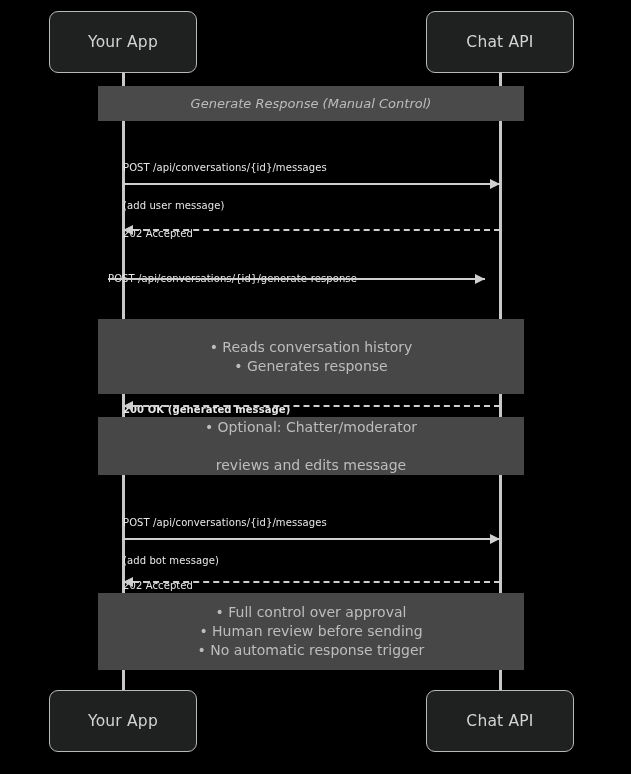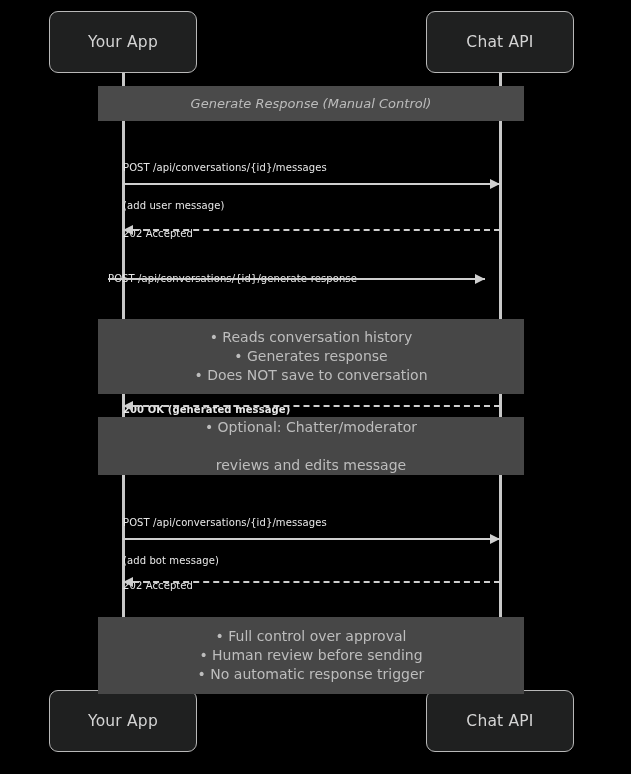--- a/index.html
+++ b/index.html
@@ -150,21 +150,20 @@
     <div class="msg-label" style="top:0;">
       <span>POST /api/conversations/{id}/generate-response</span>
     </div>
     <div class="msg-line" style="top:28px;"></div>
     <div class="arrowhead right" style="right:0px; top:24px;"></div>
   </div>
 
   <div class="note" style="left:98px; top:287px; width:426px; height:75px;margin-top:32px;">
     <div class="note-line">• Reads conversation history</div>
     <div class="note-line">• Generates response</div>
-    <div class="note-line">• Does NOT save to conversation</div>
   </div>
 
   <div class="message" style="left:123px; top:381px; width:377px; height:29px;font-weight:bold;">
     <div class="msg-label" style="top:0;">
       <span>200 OK (generated message)</span>
     </div>
     <div class="msg-line dashed" style="top:24px;"></div>
     <div class="arrowhead left" style="left:0px; top:20px;"></div>
   </div>
 
@@ -183,21 +182,21 @@
   </div>
 
   <div class="message" style="left:123px; top:557px; width:377px; height:29px;">
     <div class="msg-label" style="top:0;">
       <span>202 Accepted</span>
     </div>
     <div class="msg-line dashed" style="top:24px;"></div>
     <div class="arrowhead left" style="left:0px; top:20px;"></div>
   </div>
 
-  <div class="note" style="left:98px; top:593px; width:426px; height:77px;margin-top:24px;">
+  <div class="note" style="left:98px; top:593px; width:426px; height:77px;">
     <div class="note-line">• Full control over approval</div>
     <div class="note-line">• Human review before sending</div>
     <div class="note-line">• No automatic response trigger</div>
   </div>
 
   <div class="participant" style="left:49px; top:690px; width:148px; height:62px;">
     <span>Your App</span>
   </div>
   <div class="participant" style="left:426px; top:690px; width:148px; height:62px;">
     <span>Chat API</span>

